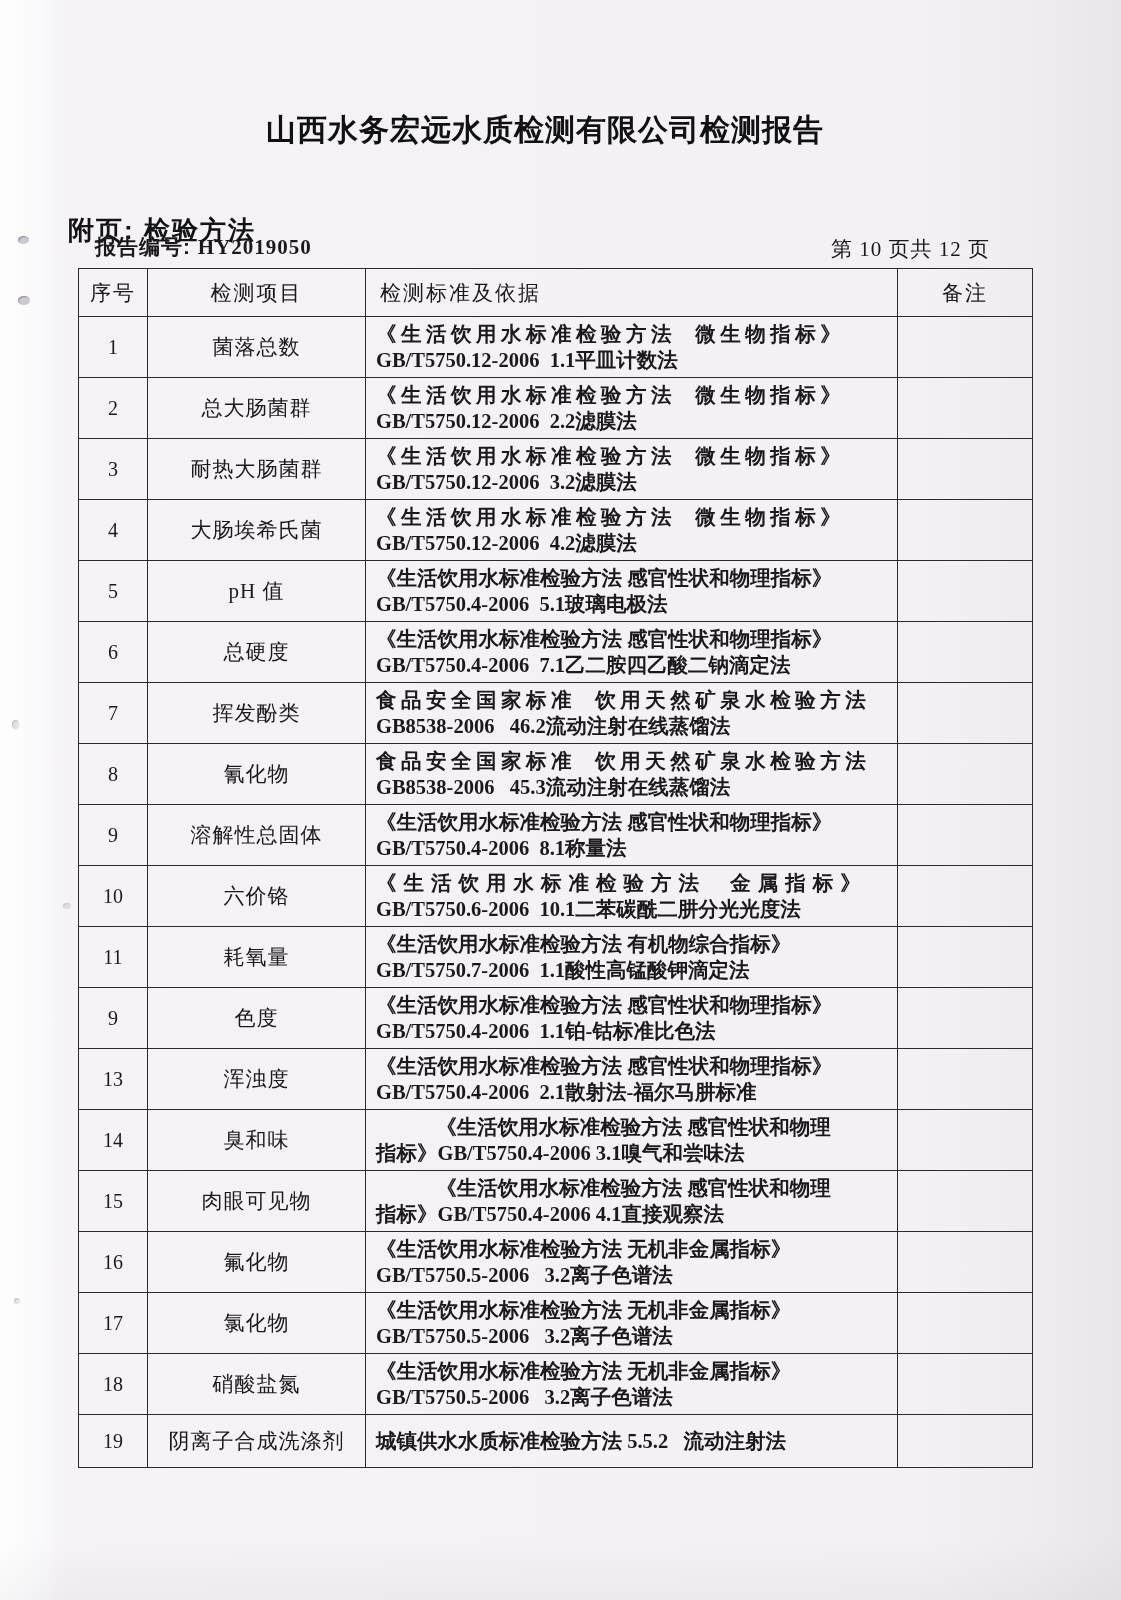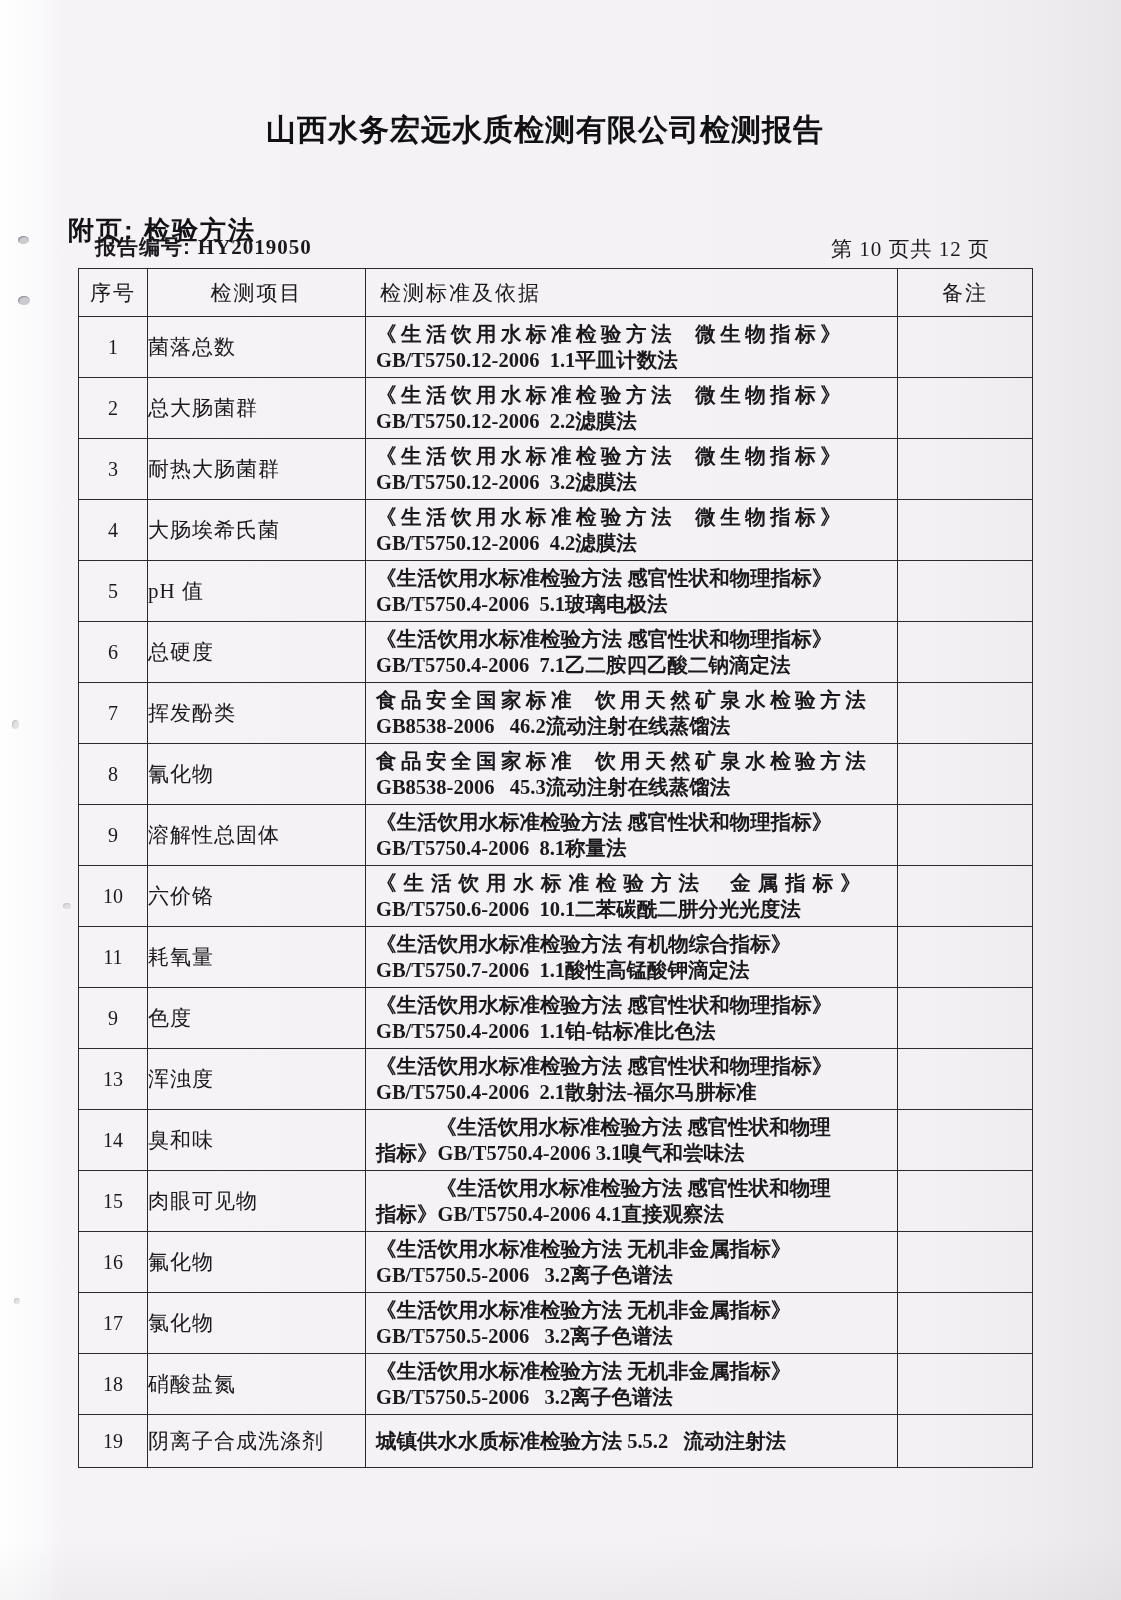--- a/index.html
+++ b/index.html
@@ -33,21 +33,21 @@
     position:absolute; left:78px; top:268px; width:954px;
     border-collapse:collapse; table-layout:fixed;
   }
   .methods th, .methods td { border:1.6px solid #2c2a2e; vertical-align:middle; }
   .methods thead tr { height:48px; }
   .methods tbody tr { height:61px; }
   .methods tbody tr:last-child { height:53px; }
   .methods th { font-weight:400; font-size:21px; letter-spacing:2px; text-align:center;margin-top:28px; }
   .methods th.std-h { text-align:left; padding-left:14px; }
   td.no { text-align:center; font-size:20px; }
-  td.item { text-align:left; font-size:21px; letter-spacing:1px; white-space:pre; }
+  td.item { text-align:center; font-size:21px; letter-spacing:1px; white-space:pre; }
   td.std { padding:3px 6px 3px 10px; font-size:20.5px; }
   td.std .l1, td.std .l2 { display:block; line-height:26px; white-space:pre;font-weight:bold; }
   td.std .l1.spread { letter-spacing:4.5px; }
   td.std .l1.spread-wide { letter-spacing:7px; }
   td.std .l1.center { text-align:center; }
   td.std .l1.single { line-height:44px; }
   .speck { position:absolute; border-radius:50%; background:rgba(130,122,136,0.38);
     box-shadow:inset 1px 1px 1px rgba(90,82,96,0.5), 0 0 2px rgba(255,255,255,0.8); }
   .sp1 { left:18px; top:236px; width:11px; height:8px; }
   .sp2 { left:18px; top:296px; width:12px; height:9px; }

